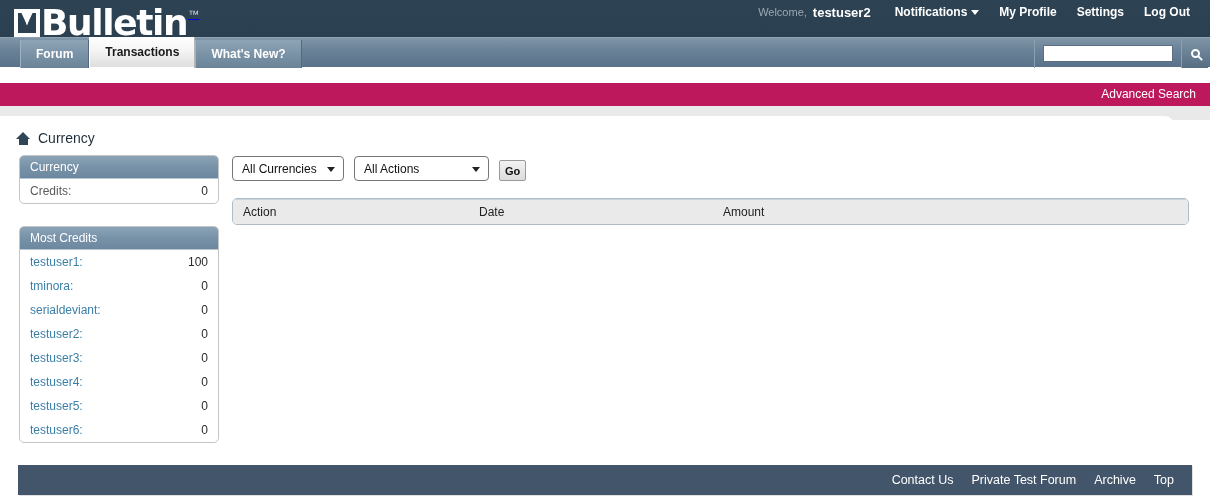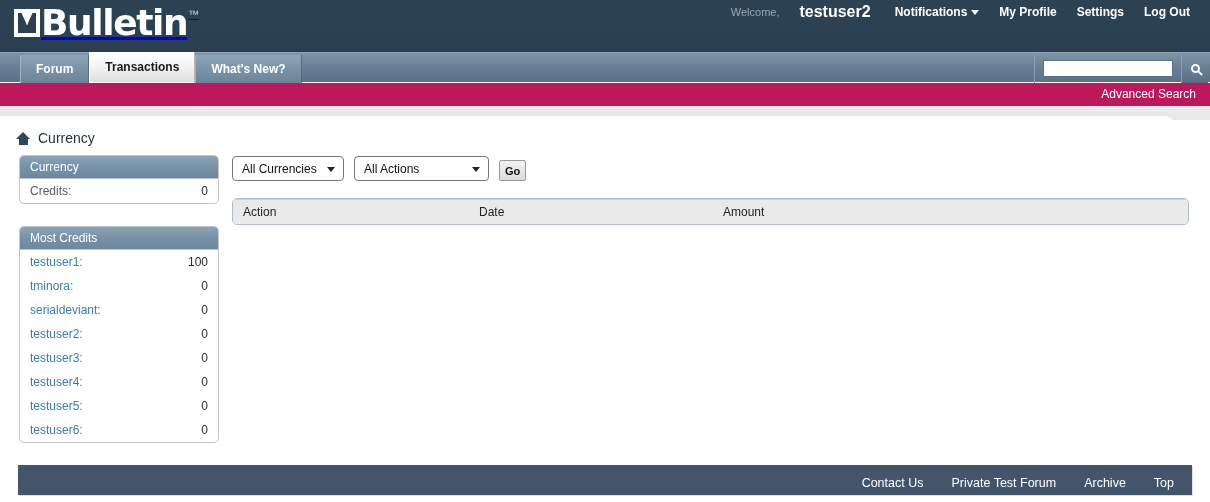--- a/index.html
+++ b/index.html
@@ -69,26 +69,26 @@
     position: absolute;
     right: 10px; top: 3px;
     display: flex;
     align-items: center;
     gap: 0px;
     font-size: 12px;
   }
   .user-nav .welcome {
     color: #9aa8b4;
     font-size: 11px;
-    padding-right: 20px;
+    padding-right: 6px;
   }
   .user-nav .uname {
     color: #ffffff;
     font-weight: bold;
-    font-size: 16px;
+    font-size: 13px;
     padding-right: 14px;
   }
   .user-nav a {
     color: #ffffff;
     font-weight: bold;
     text-decoration: none;
     font-size: 12px;
     padding: 2px 10px;
     white-space: nowrap;
   }
@@ -98,21 +98,21 @@
     border-left: 4px solid transparent;
     border-right: 4px solid transparent;
     border-top: 5px solid #ffffff;
     margin-left: 4px;
     vertical-align: middle;
   }
 
   
   .navbar {
     position: absolute;
-    left: 0; top: 52px;
+    left: 0; top: 37px;
     width: 1210px; height: 30px;
     background: linear-gradient(to bottom, #7f95a8 0%, #6b8398 40%, #59718a 100%);
     border-top: 1px solid #8ea2b3;
   }
   .tabs {
     position: absolute;
     left: 20px; top: -1px;
     display: flex;
     align-items: flex-end;
     height: 31px;
@@ -369,24 +369,24 @@
   .footer {
     position: absolute;
     left: 18px; top: 465px;
     width: 1174px; height: 30px;
     background: #43556a;
     box-shadow: 1px 1px 0 rgba(0,0,0,0.12);
   }
   .footer-links {
     position: absolute;
     right: 12px; top: 0;
-    height: 36px;
-    display: flex;
-    align-items: center;
-    gap: 16px;
+    height: 30px;
+    display: flex;
+    align-items: center;
+    gap: 6px;
   }
   .footer-links a {
     color: #ffffff;
     font-size: 12.5px;
     text-decoration: none;
     padding: 0 6px;
     white-space: nowrap;
   }
 </style>
 </head>

